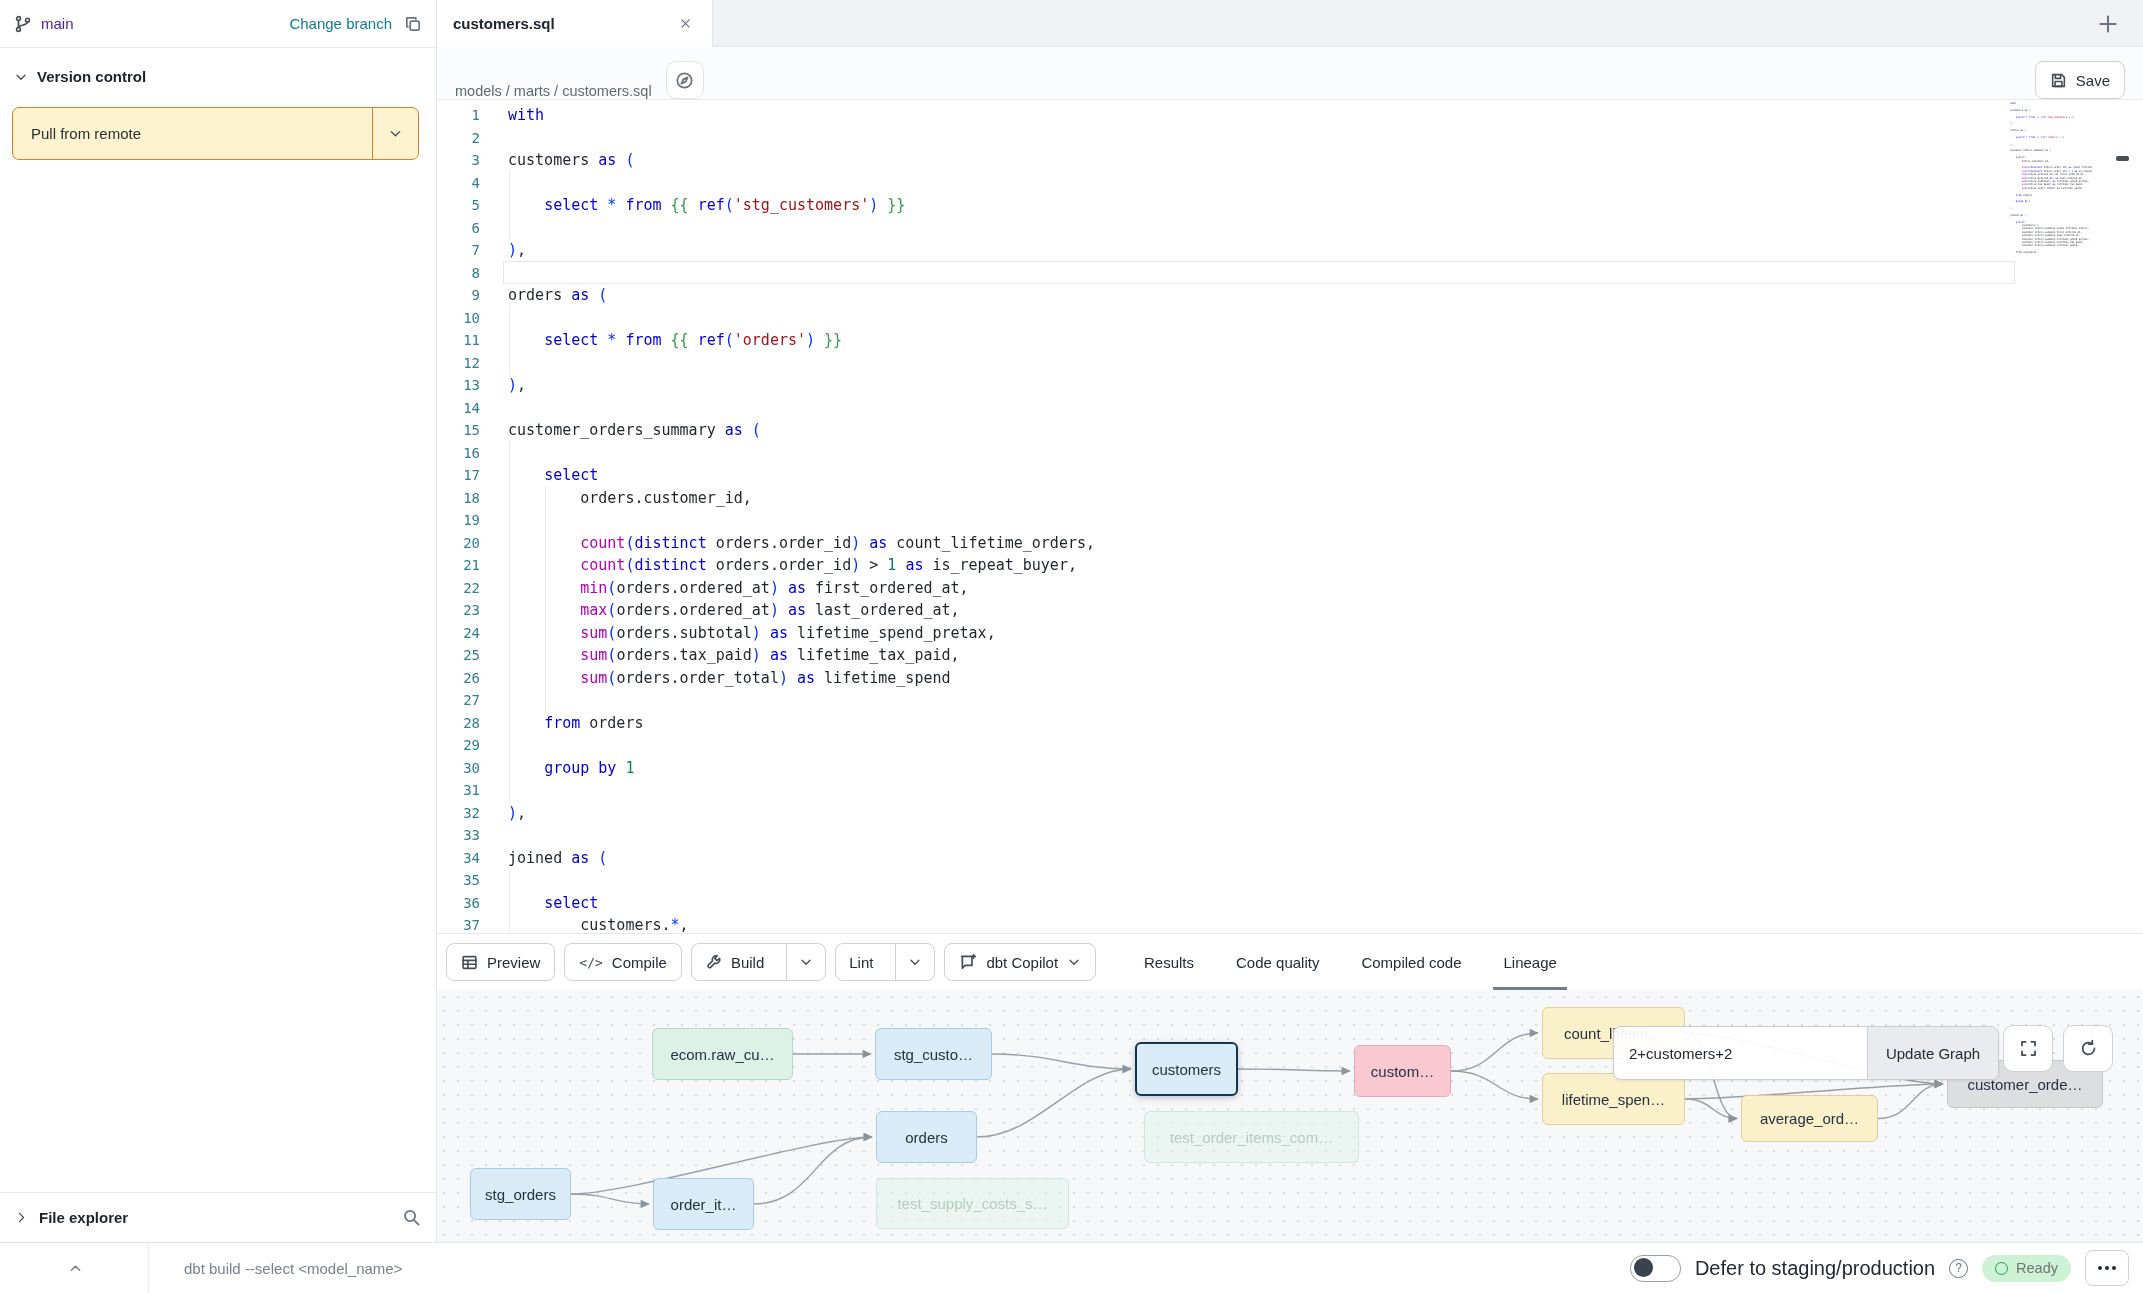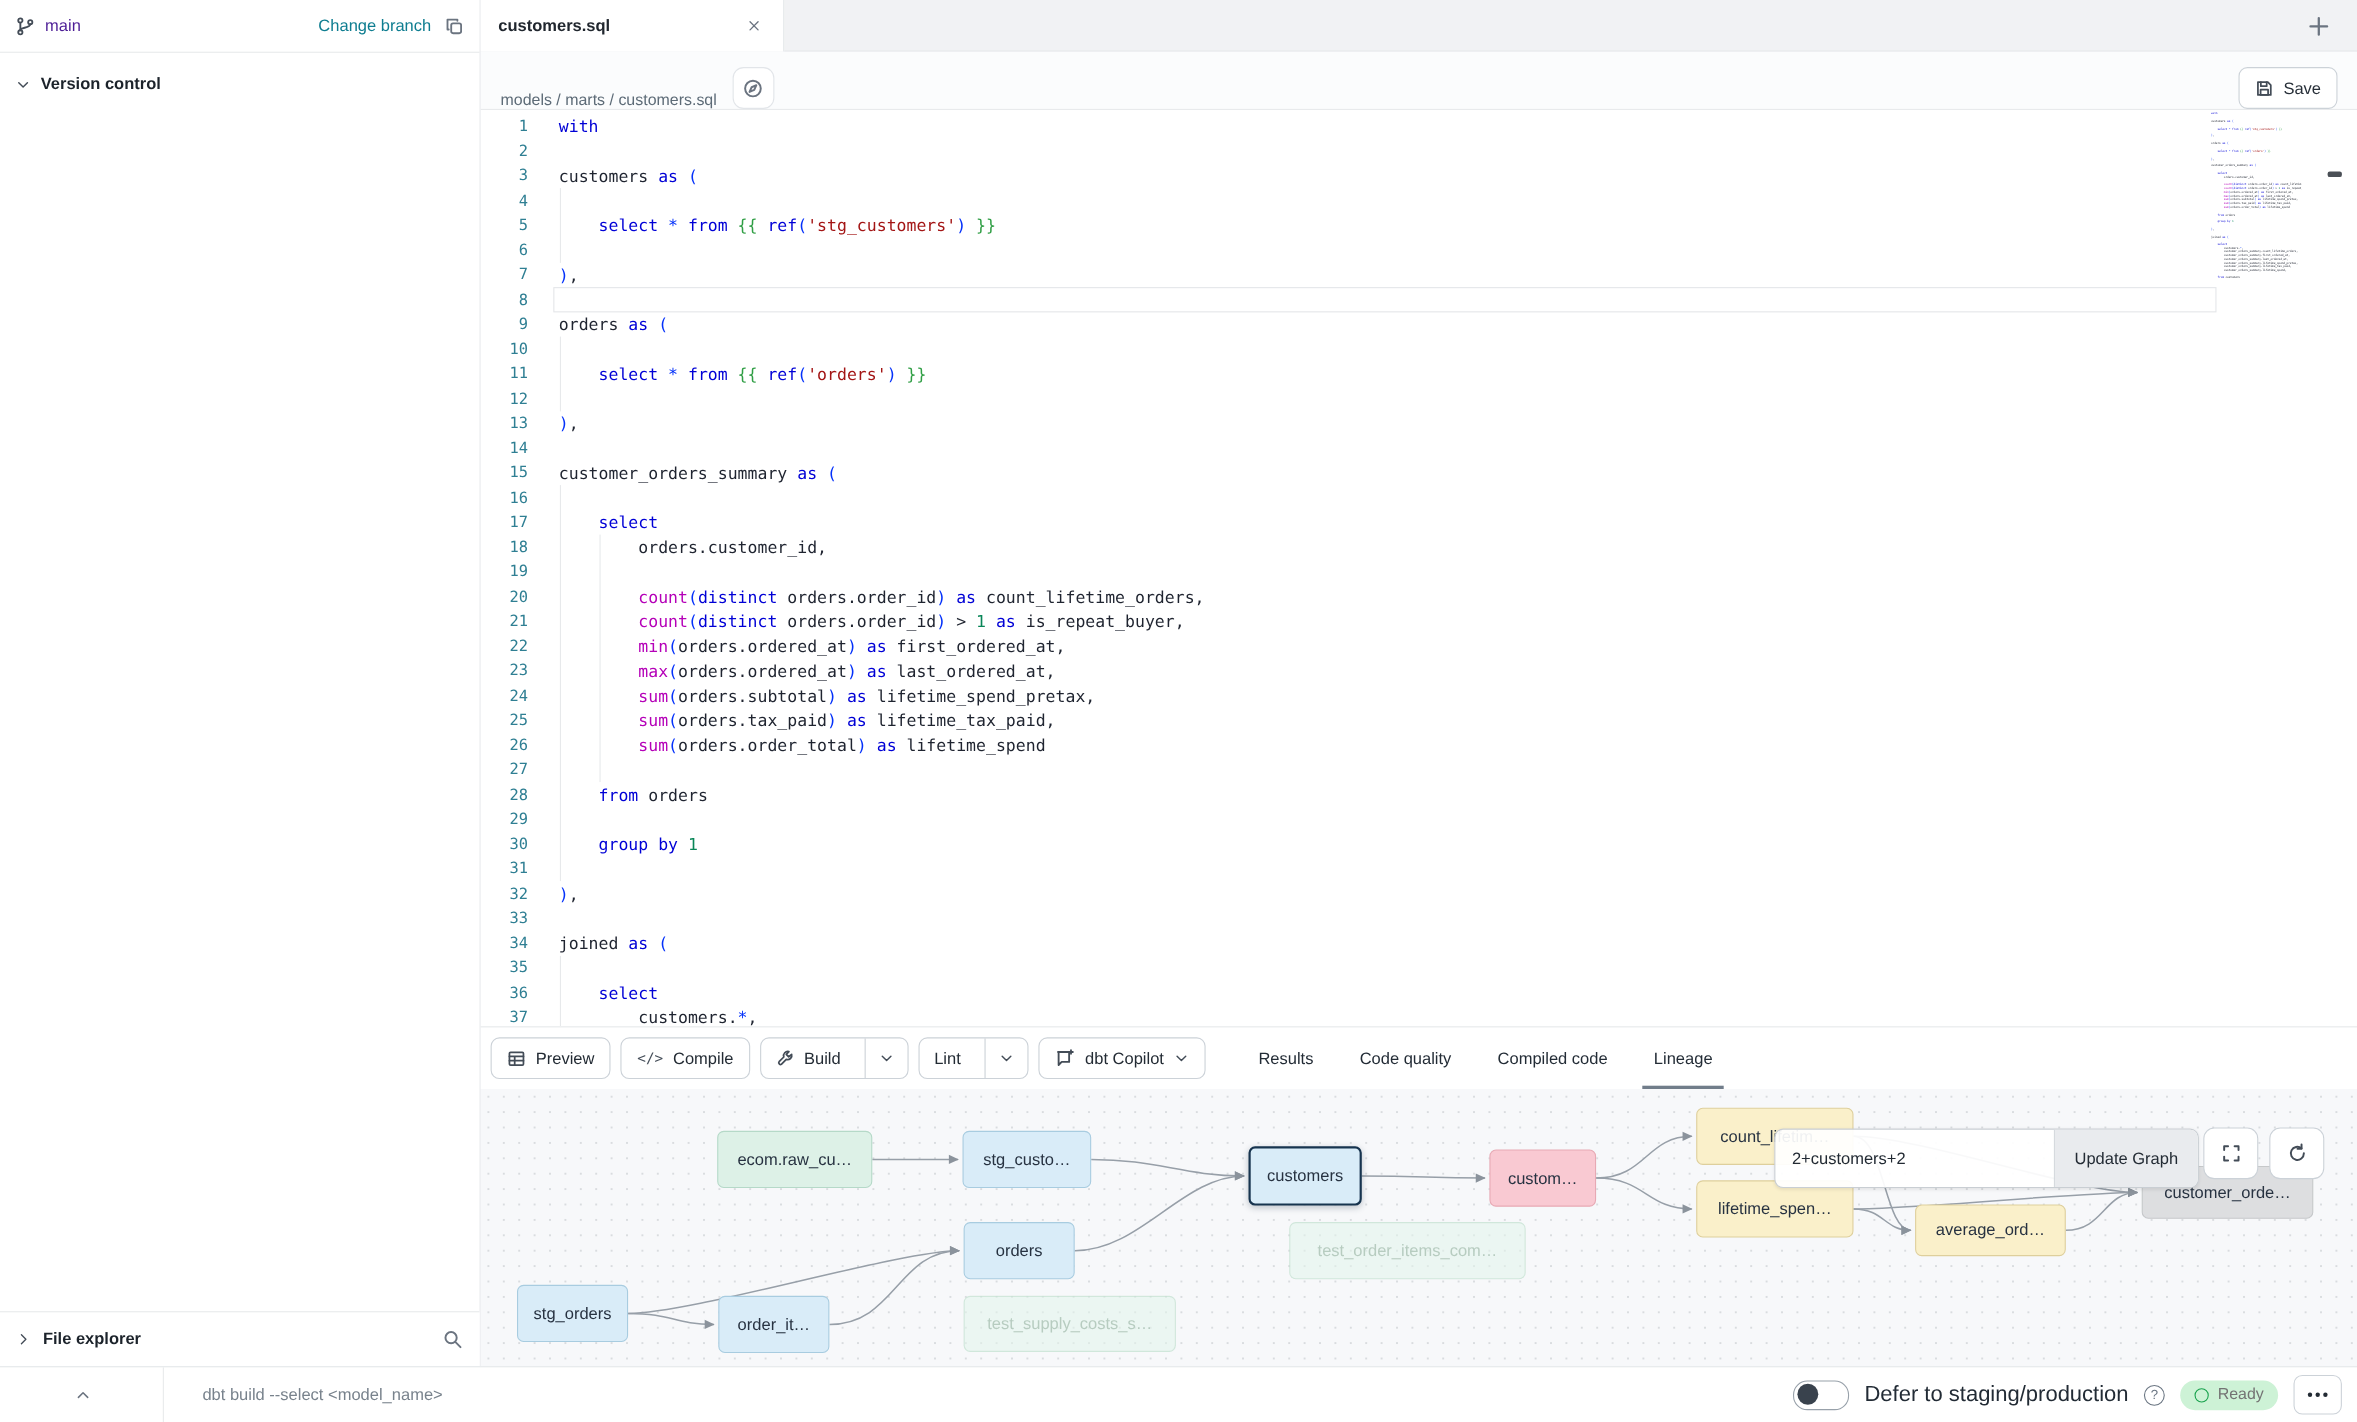--- a/index.html
+++ b/index.html
@@ -143,20 +143,28 @@
           </svg>
       </span>
     </div>
     <div class="vc-row">
       <span>
         <svg width="14" height="14" viewBox="0 0 16 16">
             <polyline class="ic" points="3.5,6 8,10.5 12.5,6"></polyline>
           </svg>
       </span>
       <span class="vc-title">Version control</span>
+    </div>
+    <div class="pull-btn">
+      <div class="pull-label">Pull from remote</div>
+      <div class="pull-caret">
+        <svg width="15" height="15" viewBox="0 0 16 16">
+            <polyline class="ic" points="3.5,6 8,10.5 12.5,6"></polyline>
+          </svg>
+      </div>
     </div>
     <div class="file-explorer">
       <span>
         <svg width="13" height="13" viewBox="0 0 16 16">
             <polyline class="ic" points="5.5,3 10.5,8 5.5,13"></polyline>
           </svg>
       </span>
       <span class="fe-label">File explorer</span>
       <span>
         <svg width="19" height="19" viewBox="0 0 16 16">
@@ -397,21 +405,21 @@
           <path d="M 1248 109 C 1276 109, 1276 128.5, 1300 128.5" fill="none" stroke="#979fa8" stroke-width="1.4" marker-end="url(#arrow)"></path>
           <path d="M 1441 128.5 C 1475.5 128.5, 1475.5 94, 1506 94" fill="none" stroke="#979fa8" stroke-width="1.4" marker-end="url(#arrow)"></path>
         </g>
     </svg>
     <div id="lineage-nodes">
         <div class="lnode nt-mint" style="left: 215px; top: 38px; width: 141px; height: 52px;">ecom.raw_cu…</div>
         <div class="lnode nt-blue" style="left: 438px; top: 38px; width: 117px; height: 52px;">stg_custo…</div>
         <div class="lnode nt-blue nt-sel" style="left: 698px; top: 52px; width: 103px; height: 54px;">customers</div>
         <div class="lnode nt-pink" style="left: 917px; top: 55px; width: 97px; height: 52px;">custom…</div>
         <div class="lnode nt-blue" style="left: 439px; top: 121px; width: 101px; height: 52px;">orders</div>
-        <div class="lnode nt-faded" style="left: 735px; top: 121px; width: 215px; height: 52px;">test_order_items_com…</div>
+        <div class="lnode nt-faded" style="left: 707px; top: 121px; width: 215px; height: 52px;">test_order_items_com…</div>
         <div class="lnode nt-blue" style="left: 33px; top: 178px; width: 101px; height: 52px;">stg_orders</div>
         <div class="lnode nt-blue" style="left: 216px; top: 188px; width: 101px; height: 52px;">order_it…</div>
         <div class="lnode nt-faded" style="left: 439px; top: 188px; width: 193px; height: 51px;">test_supply_costs_s…</div>
         <div class="lnode nt-yellow" style="left: 1105px; top: 17px; width: 143px; height: 52px;">count_lifetim…</div>
         <div class="lnode nt-yellow" style="left: 1105px; top: 83px; width: 143px; height: 52px;">lifetime_spen…</div>
         <div class="lnode nt-yellow" style="left: 1304px; top: 105px; width: 137px; height: 47px;">average_ord…</div>
         <div class="lnode nt-gray" style="left: 1510px; top: 70px; width: 156px; height: 48px;">customer_orde…</div>
       </div>
     <div class="lsearch">
       <div class="lsearch-input">2+customers+2</div>

